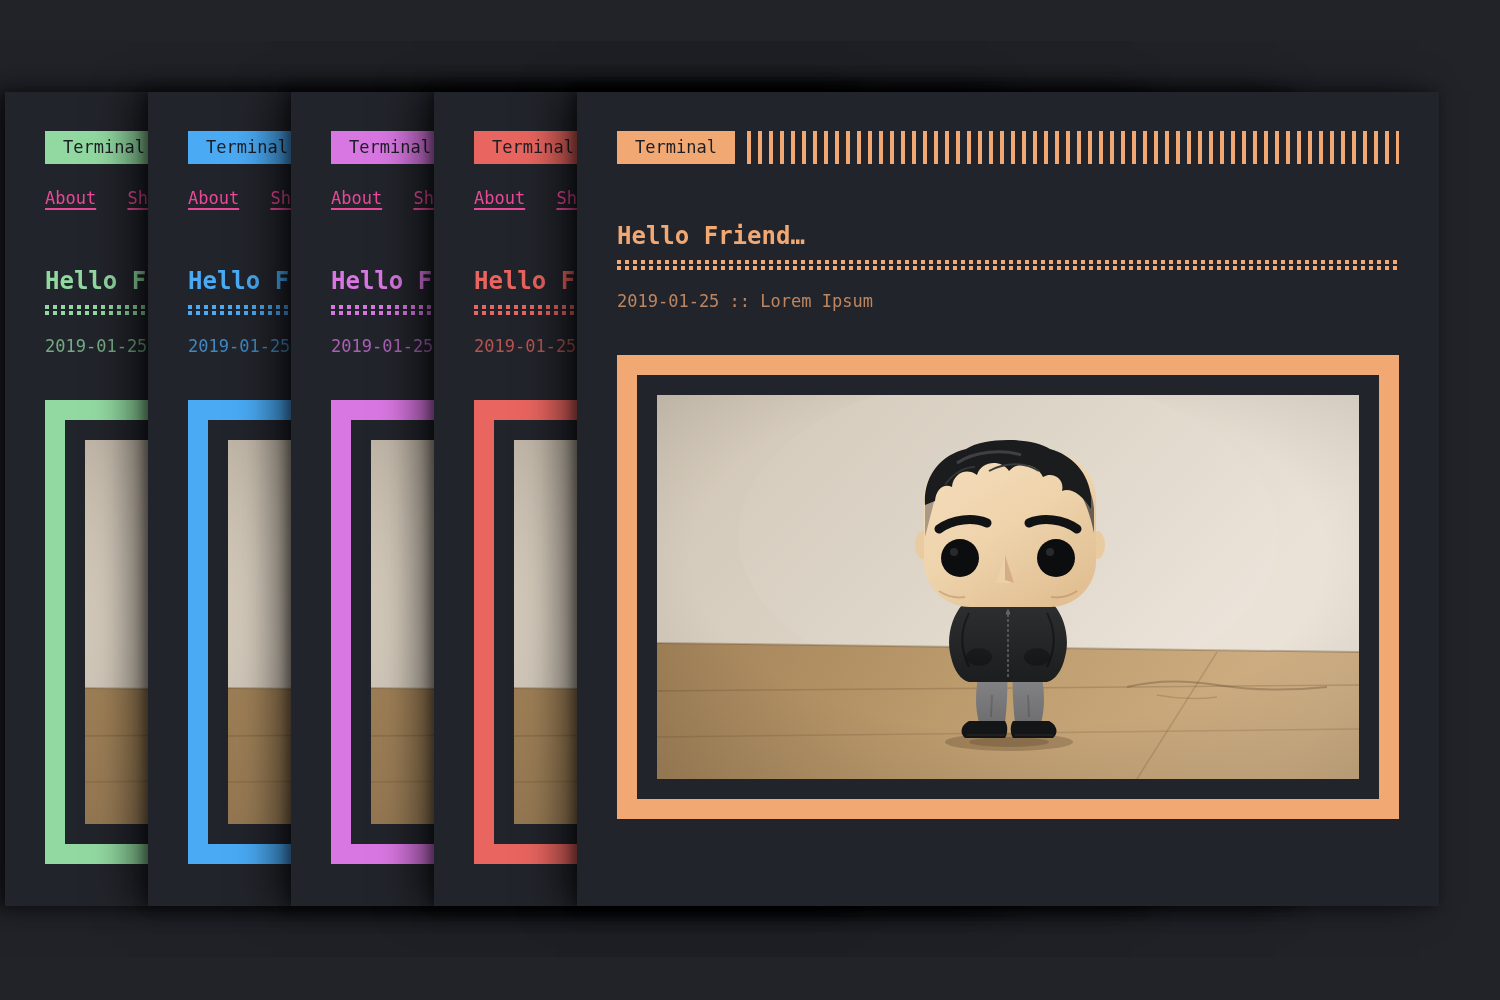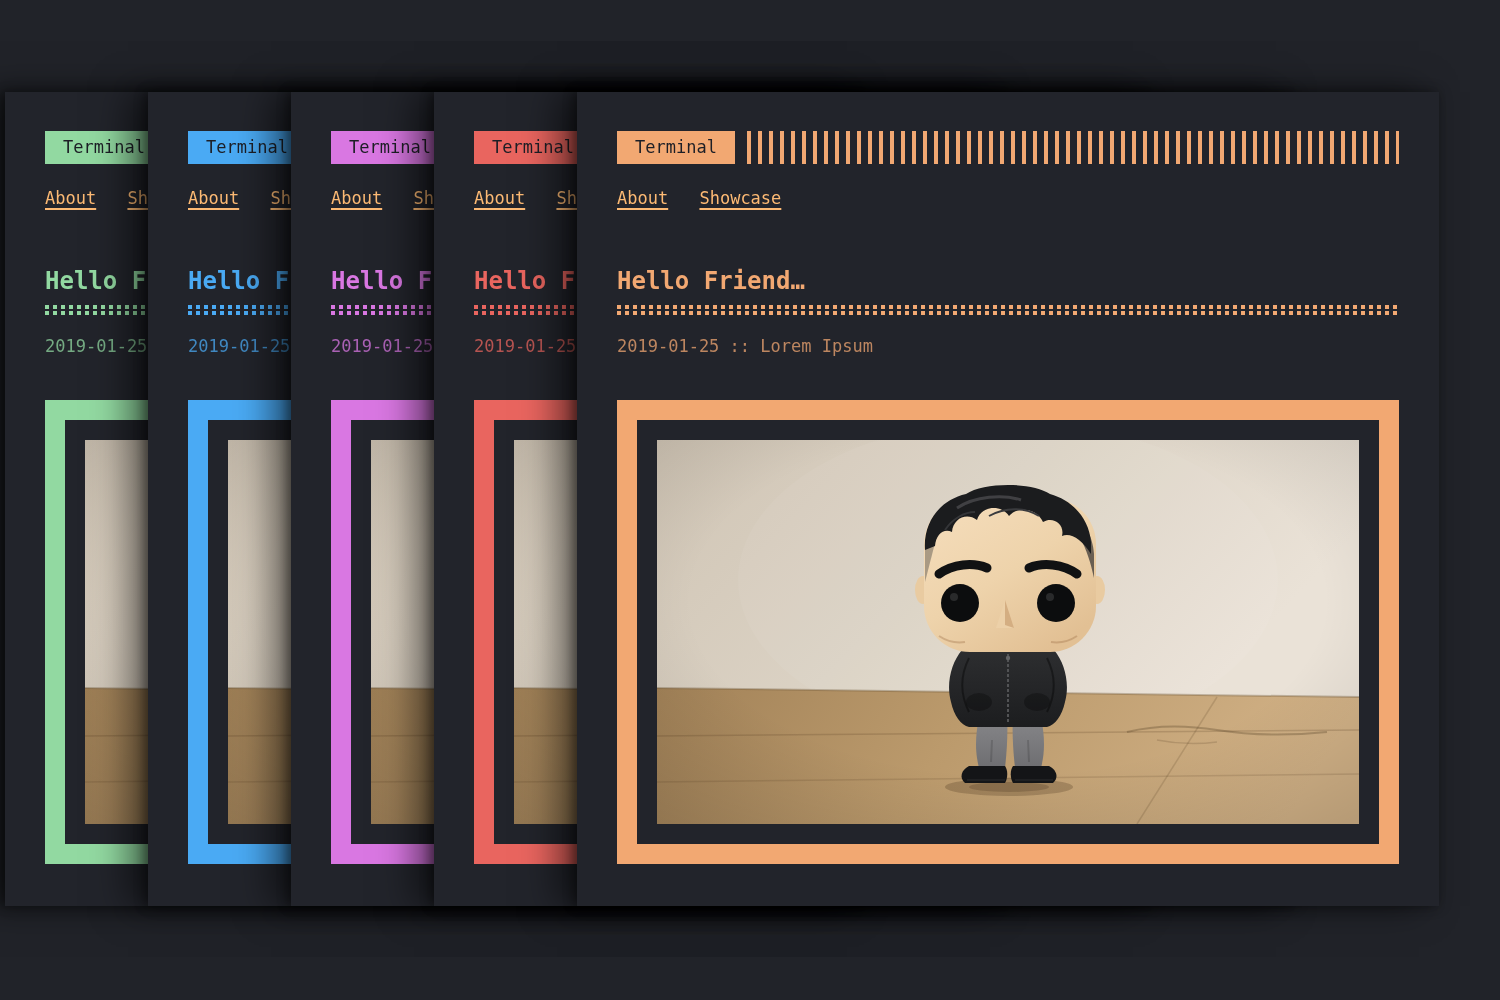--- a/index.html
+++ b/index.html
@@ -28,21 +28,21 @@
     background:var(--accent);color:#1d1f26;
     font-size:17px;line-height:33px;padding:0 18px;
     white-space:nowrap;cursor:pointer;flex:0 0 auto;
   }
   .stripes{
     flex:1 1 auto;margin-left:12px;height:33px;
     background:repeating-linear-gradient(to right, var(--accent) 0 4px, transparent 4px 11px);
   }
   .menu{margin-top:24px;font-size:17px;line-height:21px;}
   .navlink{
-    color:#fdba74;text-decoration:underline;text-underline-offset:4px;
+    color:#ec4899;text-decoration:underline;text-underline-offset:4px;
     text-decoration-thickness:1.5px;margin-right:21px;cursor:pointer;white-space:nowrap;
   }
   .post-title{
     margin:58px 0 0;font-size:24px;line-height:29px;font-weight:700;
     color:var(--accent);white-space:nowrap;letter-spacing:0;
   }
   .title-sep{margin-top:9px;width:782px;}
   .title-sep i{
     display:block;height:4px;
     background:repeating-linear-gradient(to right, var(--accent) 0 4px, transparent 4px 8px);
@@ -249,24 +249,20 @@
         </svg>
     </figure>
   </section>
 
   <section class="panel" style="--accent: #f2a872; --accent-dim: #bd8660;">
     <header>
       <div class="logo-row">
         <a class="logo">Terminal</a>
         <span class="stripes"></span>
       </div>
-      <nav class="menu">
-        <a class="navlink">About</a>
-        <a class="navlink">Showcase</a>
-      </nav>
     </header>
     <h1 class="post-title">Hello Friend…</h1>
     <div class="title-sep">
         <i></i>
         <i></i>
       </div>
     <div class="post-meta">2019-01-25 :: Lorem Ipsum</div>
     <figure class="frame">
       <svg class="photo" viewBox="0 0 702 384">
           <use href="#funko-photo"></use>

